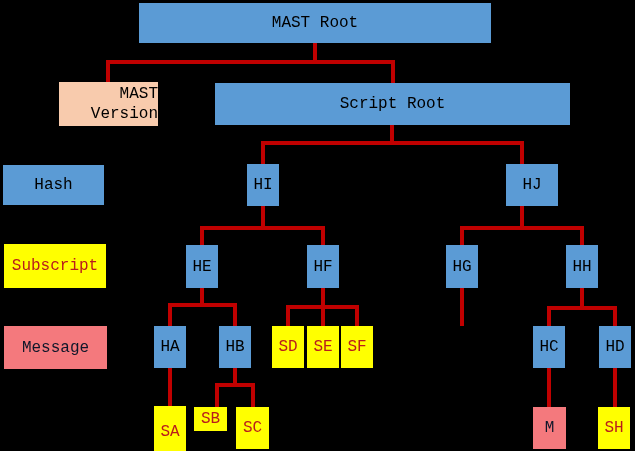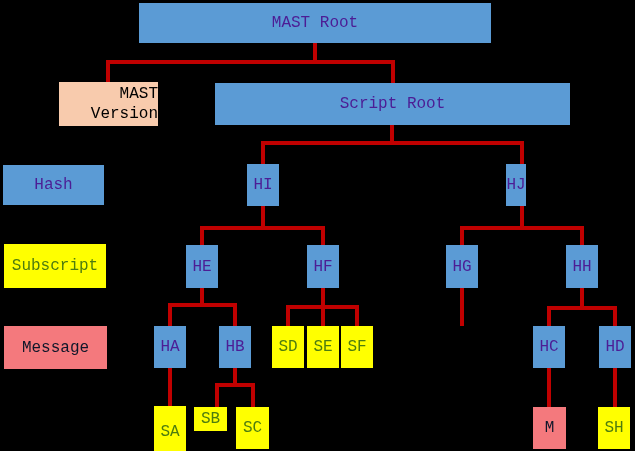--- a/index.html
+++ b/index.html
@@ -18,22 +18,22 @@
   .node {
     position: absolute;
     display: flex;
     align-items: center;
     justify-content: center;
     text-align: center;
     font-size: 16px;
     line-height: 1.25;
     white-space: pre-line;
   }
-  .k-hash     { background: var(--c-hash, #5b9bd5);      color: #4c1d95; font-family: Liberation Mono, monospace; }
-  .k-subscript{ background: var(--c-subscript, #ffff00); color: #4d7c0f; }
+  .k-hash     { background: var(--c-hash, #5b9bd5);      color: #000000; font-family: Liberation Mono, monospace; }
+  .k-subscript{ background: var(--c-subscript, #ffff00); color: #b91c1c; }
   .k-message  { background: var(--c-message, #f4797d);   color: #0f172a; }
   .k-version  { background: var(--c-version, #f8cbad);   color: #000000; text-align: right; }
   .edge {
     position: absolute;
     background: var(--c-connector, #c00000);
   }
 </style>
 </head>
 <body>
 
@@ -84,21 +84,21 @@
   <div class="edge" style="left:251px;top:385px;width:4px;height:22px"></div>
 
   <div class="edge" style="left:547px;top:368px;width:4px;height:39px"></div>
   <div class="edge" style="left:613px;top:368px;width:4px;height:39px"></div>
 
   <div class="node k-hash" style="left:139px;top:3px;width:352px;height:40px">MAST Root</div>
   <div class="node k-version" style="left:59px;top:82px;width:99px;height:44px">MAST Version</div>
   <div class="node k-hash" style="left:215px;top:83px;width:355px;height:42px">Script Root</div>
 
   <div class="node k-hash" style="left:247px;top:164px;width:32px;height:42px">HI</div>
-  <div class="node k-hash" style="left:506px;top:164px;width:20px;height:42px">HJ</div>
+  <div class="node k-hash" style="left:506px;top:164px;width:52px;height:42px">HJ</div>
 
   <div class="node k-hash" style="left:186px;top:245px;width:32px;height:43px">HE</div>
   <div class="node k-hash" style="left:307px;top:245px;width:32px;height:43px">HF</div>
   <div class="node k-hash" style="left:446px;top:245px;width:32px;height:43px">HG</div>
   <div class="node k-hash" style="left:566px;top:245px;width:32px;height:43px">HH</div>
 
   <div class="node k-hash" style="left:154px;top:326px;width:32px;height:42px">HA</div>
   <div class="node k-hash" style="left:219px;top:326px;width:32px;height:42px">HB</div>
   <div class="node k-subscript" style="left:272px;top:326px;width:32px;height:42px">SD</div>
   <div class="node k-subscript" style="left:307px;top:326px;width:32px;height:42px">SE</div>

